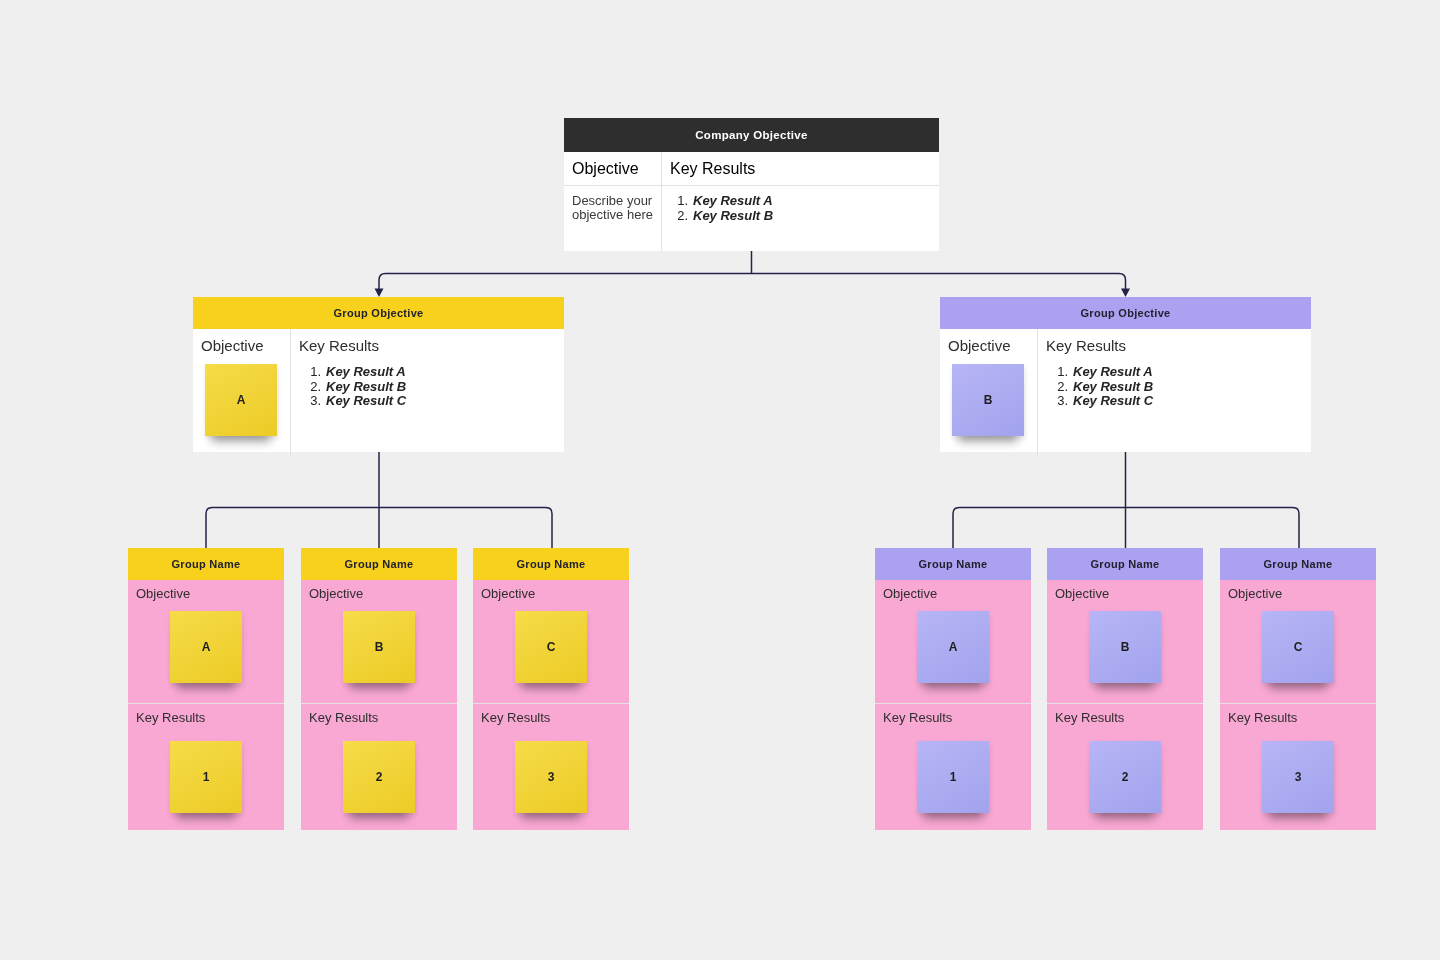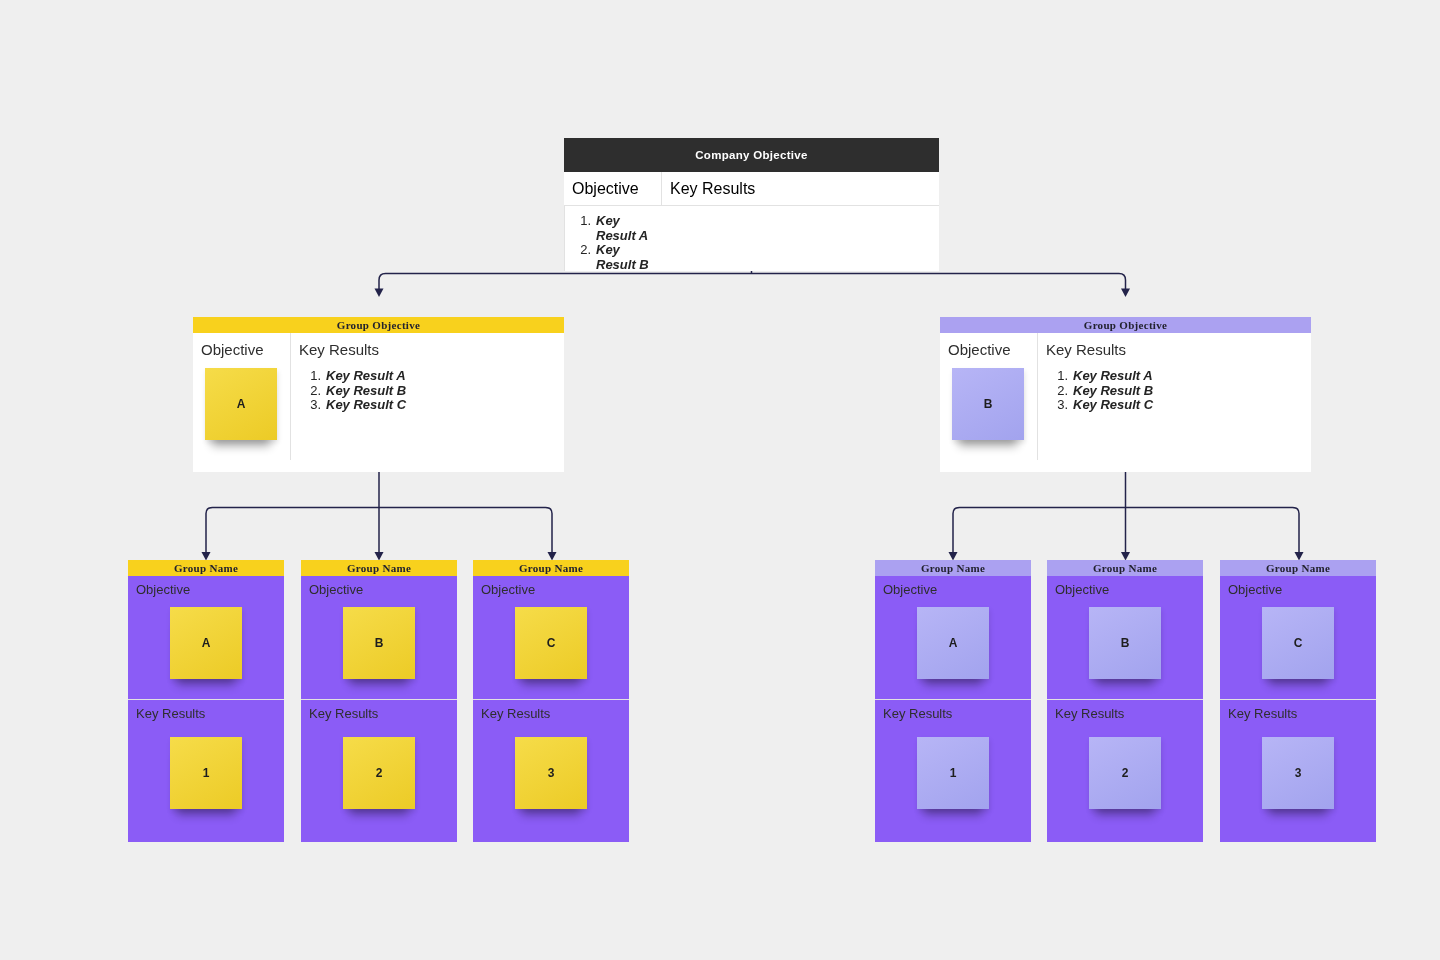--- a/index.html
+++ b/index.html
@@ -14,27 +14,27 @@
     width: 1440px;
     height: 960px;
     background: var(--background, #efefef);
   }
   
   #connectors { position:absolute; inset:0; width:1440px; height:960px; pointer-events:none; }
   .conn { stroke: var(--connector, #23234a); stroke-width:1.5; fill:none; }
   .arrowhead { fill: var(--connector, #23234a); }
 
   
-  .okr-box { position:absolute; background:#fff; box-shadow:0 0 0 0 transparent;margin-top:20px; }
+  .okr-box { position:absolute; background:#fff; box-shadow:0 0 0 0 transparent; }
   .band {
     height:34px; display:flex; align-items:center; justify-content:center;
     font-weight:bold; font-size:11.5px; letter-spacing:.3px;
   }
   .band.dark { background: var(--company-header-bg, #2e2e2e); color: var(--company-header-text, #fff); }
-  .band.sm { height:16px; font-size:11px; color: var(--band-text, #22222e); font-family: Liberation Serif, serif; }
+  .band.sm { height:32px; font-size:11px; color: var(--band-text, #22222e); }
   .yellow .band.sm  { background: var(--yellow, #f8d11d); }
   .purple .band.sm  { background: var(--purple, #aba1f1); }
 
   
   .company-grid { display:grid; grid-template-columns:97px 1fr; }
   .company-grid .cell { padding:8px; font-size:13.5px; color:#3a3a3a; }
   .company-grid .hdr { height:34px; display:flex; align-items:center; border-bottom:1px solid var(--divider,#e2e2e2); padding:0 8px; }
   .company-grid .col2 { border-left:1px solid var(--divider,#e2e2e2); }
   .company-grid .body { height:65px; }
   .obj-placeholder { font-size:13px; line-height:1.06; color:#3a3a3a; }
@@ -61,21 +61,21 @@
   }
   .yellow .sticky, .sticky.y {
     background: linear-gradient(150deg, var(--yellow-sticky-1,#f6dc49) 0%, var(--yellow-sticky-2,#eccb26) 100%);
   }
   .purple .sticky, .sticky.p {
     background: linear-gradient(150deg, var(--purple-sticky-1,#b7b5f6) 0%, var(--purple-sticky-2,#a2a3ee) 100%);
   }
   .group-grid .sticky { margin:10px 0 0 4px; }
 
   
-  .card { position:absolute; top:560px; width:156px; height:282px; background:#8b5cf6; }
+  .card { position:absolute; top:548px; width:156px; height:282px; background:#f9a8d4; }
   .card .band.sm { font-size:11px; }
   .card-section { padding:6px 8px 0 8px; }
   .card-section.obj { height:124px; border-bottom:1px solid var(--divider,#e2e2e2); }
   .card-section.kr { height:129px; }
   .card-label { font-size:13px; color:#2e2e2e; }
   .card-section .sticky { margin:10px auto 0 auto; }
   .card-section.kr .sticky { margin-top:16px; }
 </style>
 </head>
 <body>
@@ -99,20 +99,23 @@
     <polygon class="arrowhead" points="948.5,552 957.5,552 953,560.5"></polygon>
     <polygon class="arrowhead" points="1121,552 1130,552 1125.5,560.5"></polygon>
     <polygon class="arrowhead" points="1294.5,552 1303.5,552 1299,560.5"></polygon>
   </svg>
 
   <div class="okr-box" style="left:564px; top:118px; width:375px; height:133px;">
     <div class="band dark">Company Objective</div>
     <div class="company-grid">
       <div class="hdr">Objective</div>
       <div class="hdr col2">Key Results</div>
+      <div class="cell body">
+        <div class="obj-placeholder">Describe your objective here</div>
+      </div>
       <div class="cell body col2">
         <div class="kr-list">
           <div class="kr-item">
             <span class="kr-num">1.</span>
             <span class="kr-text">Key Result A</span>
           </div>
           <div class="kr-item">
             <span class="kr-num">2.</span>
             <span class="kr-text">Key Result B</span>
           </div>

